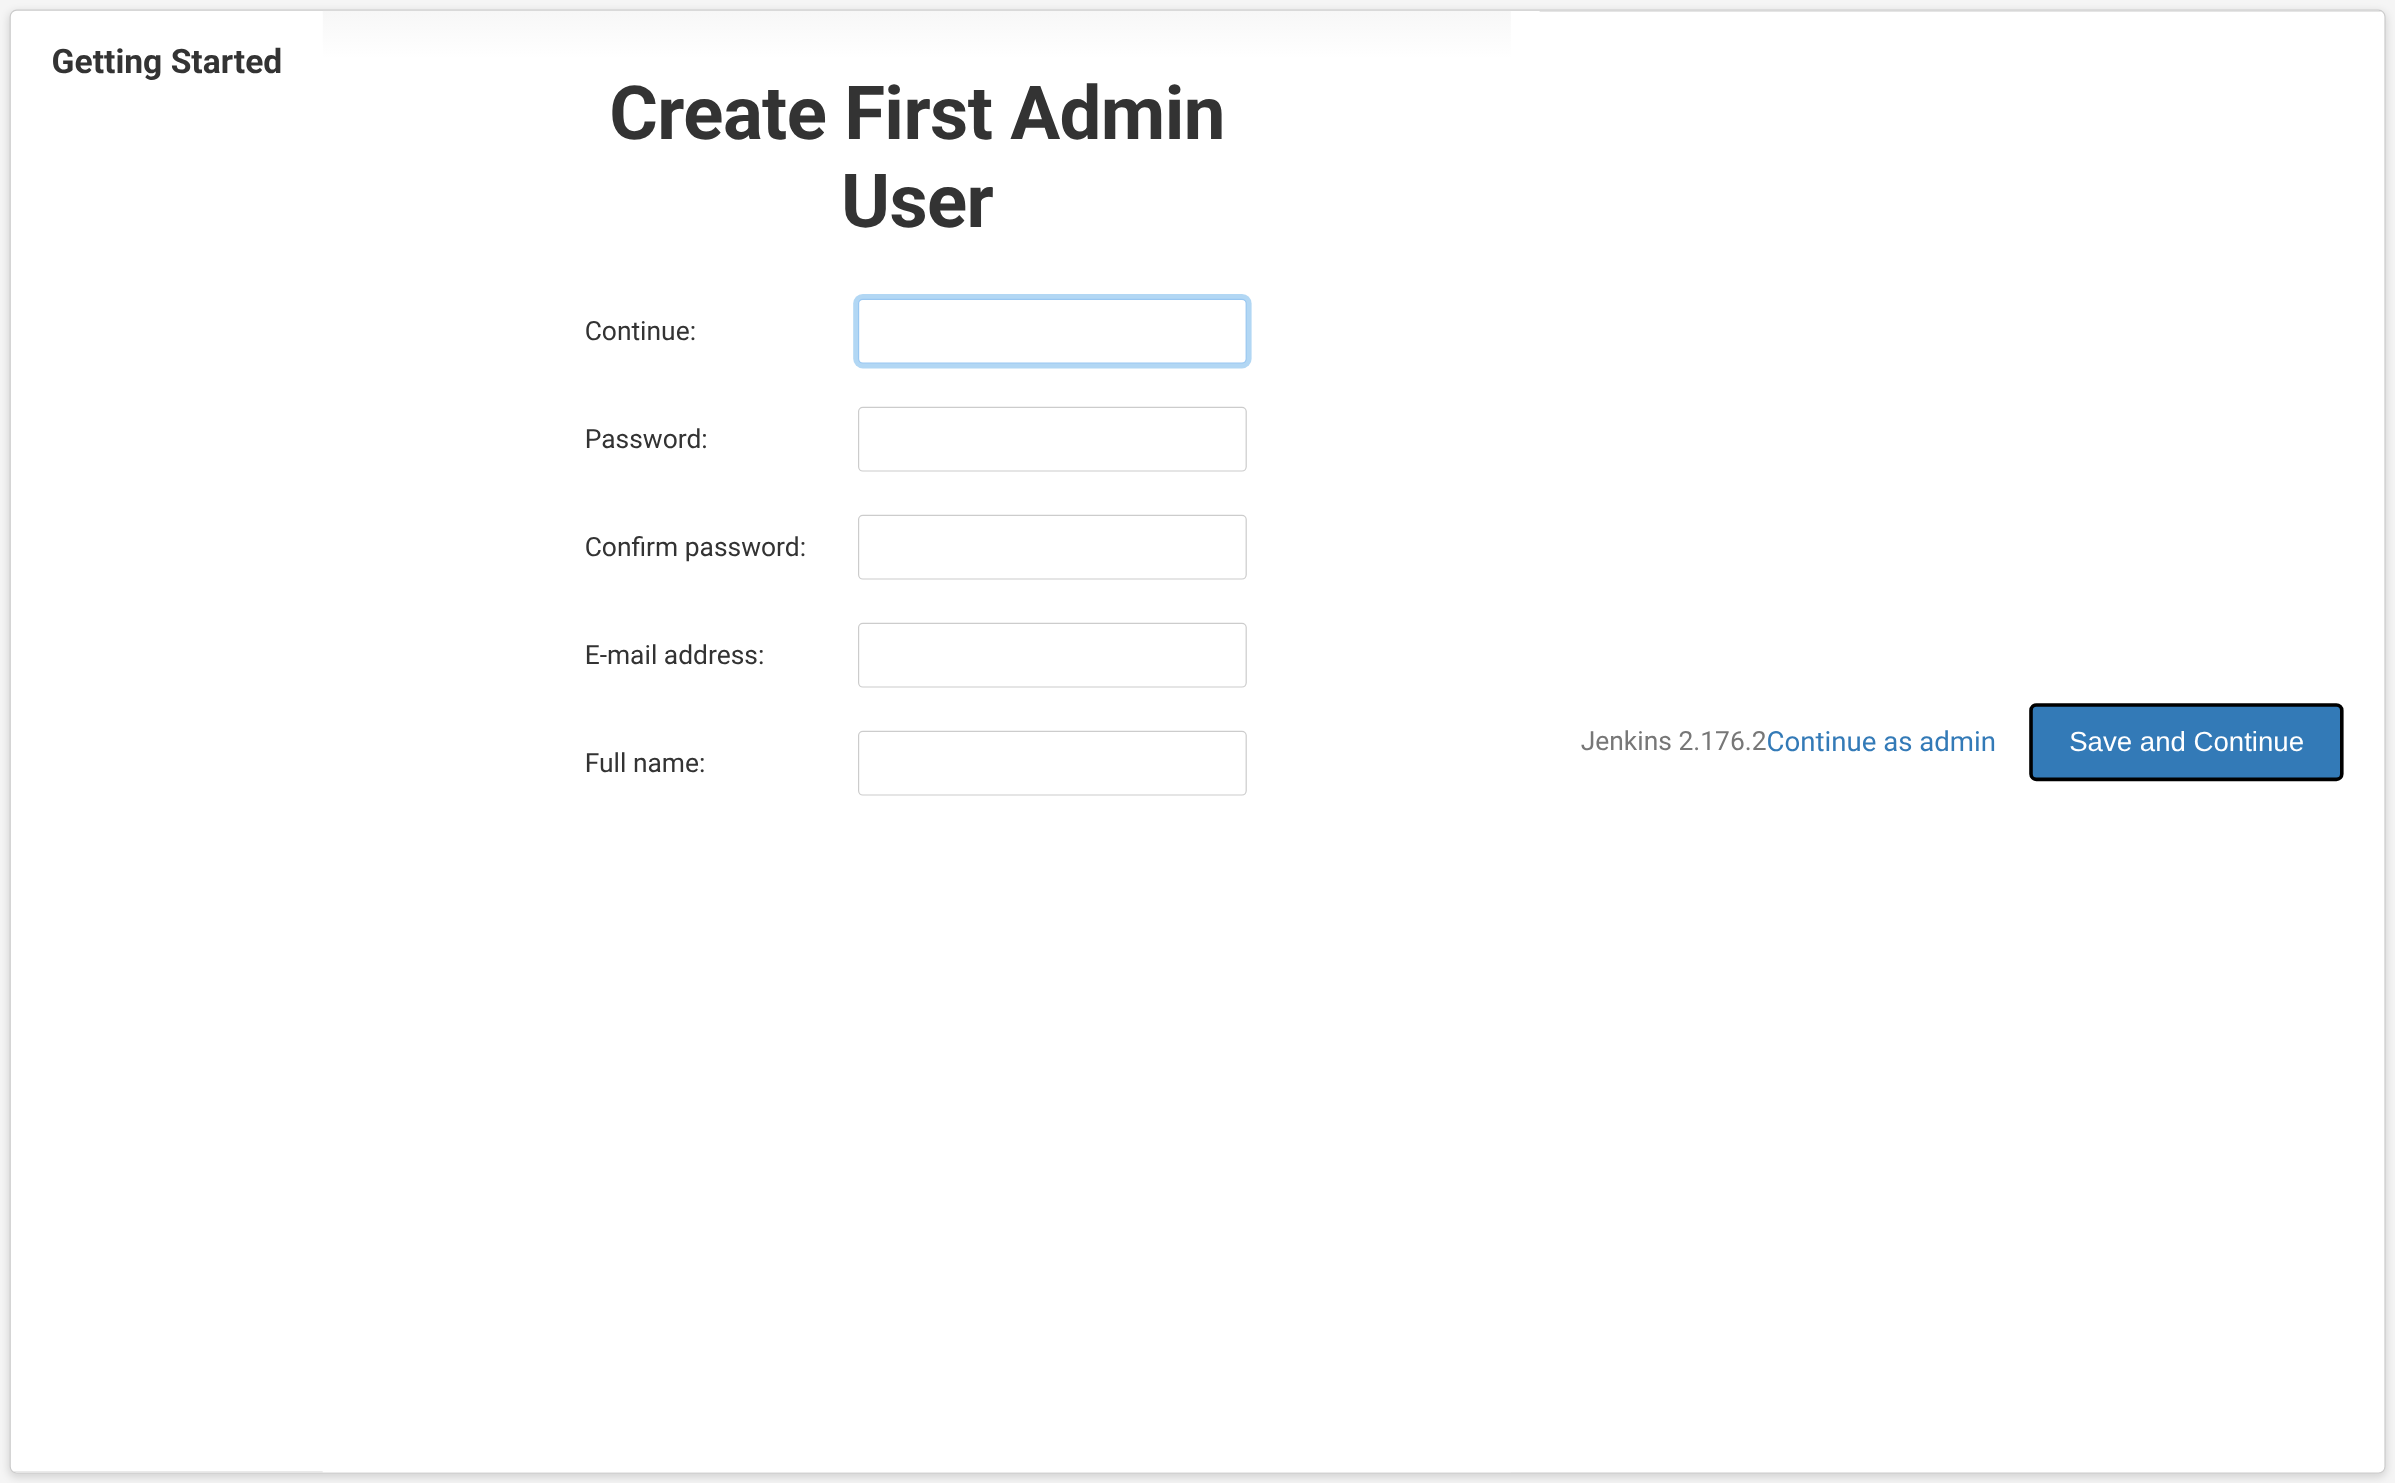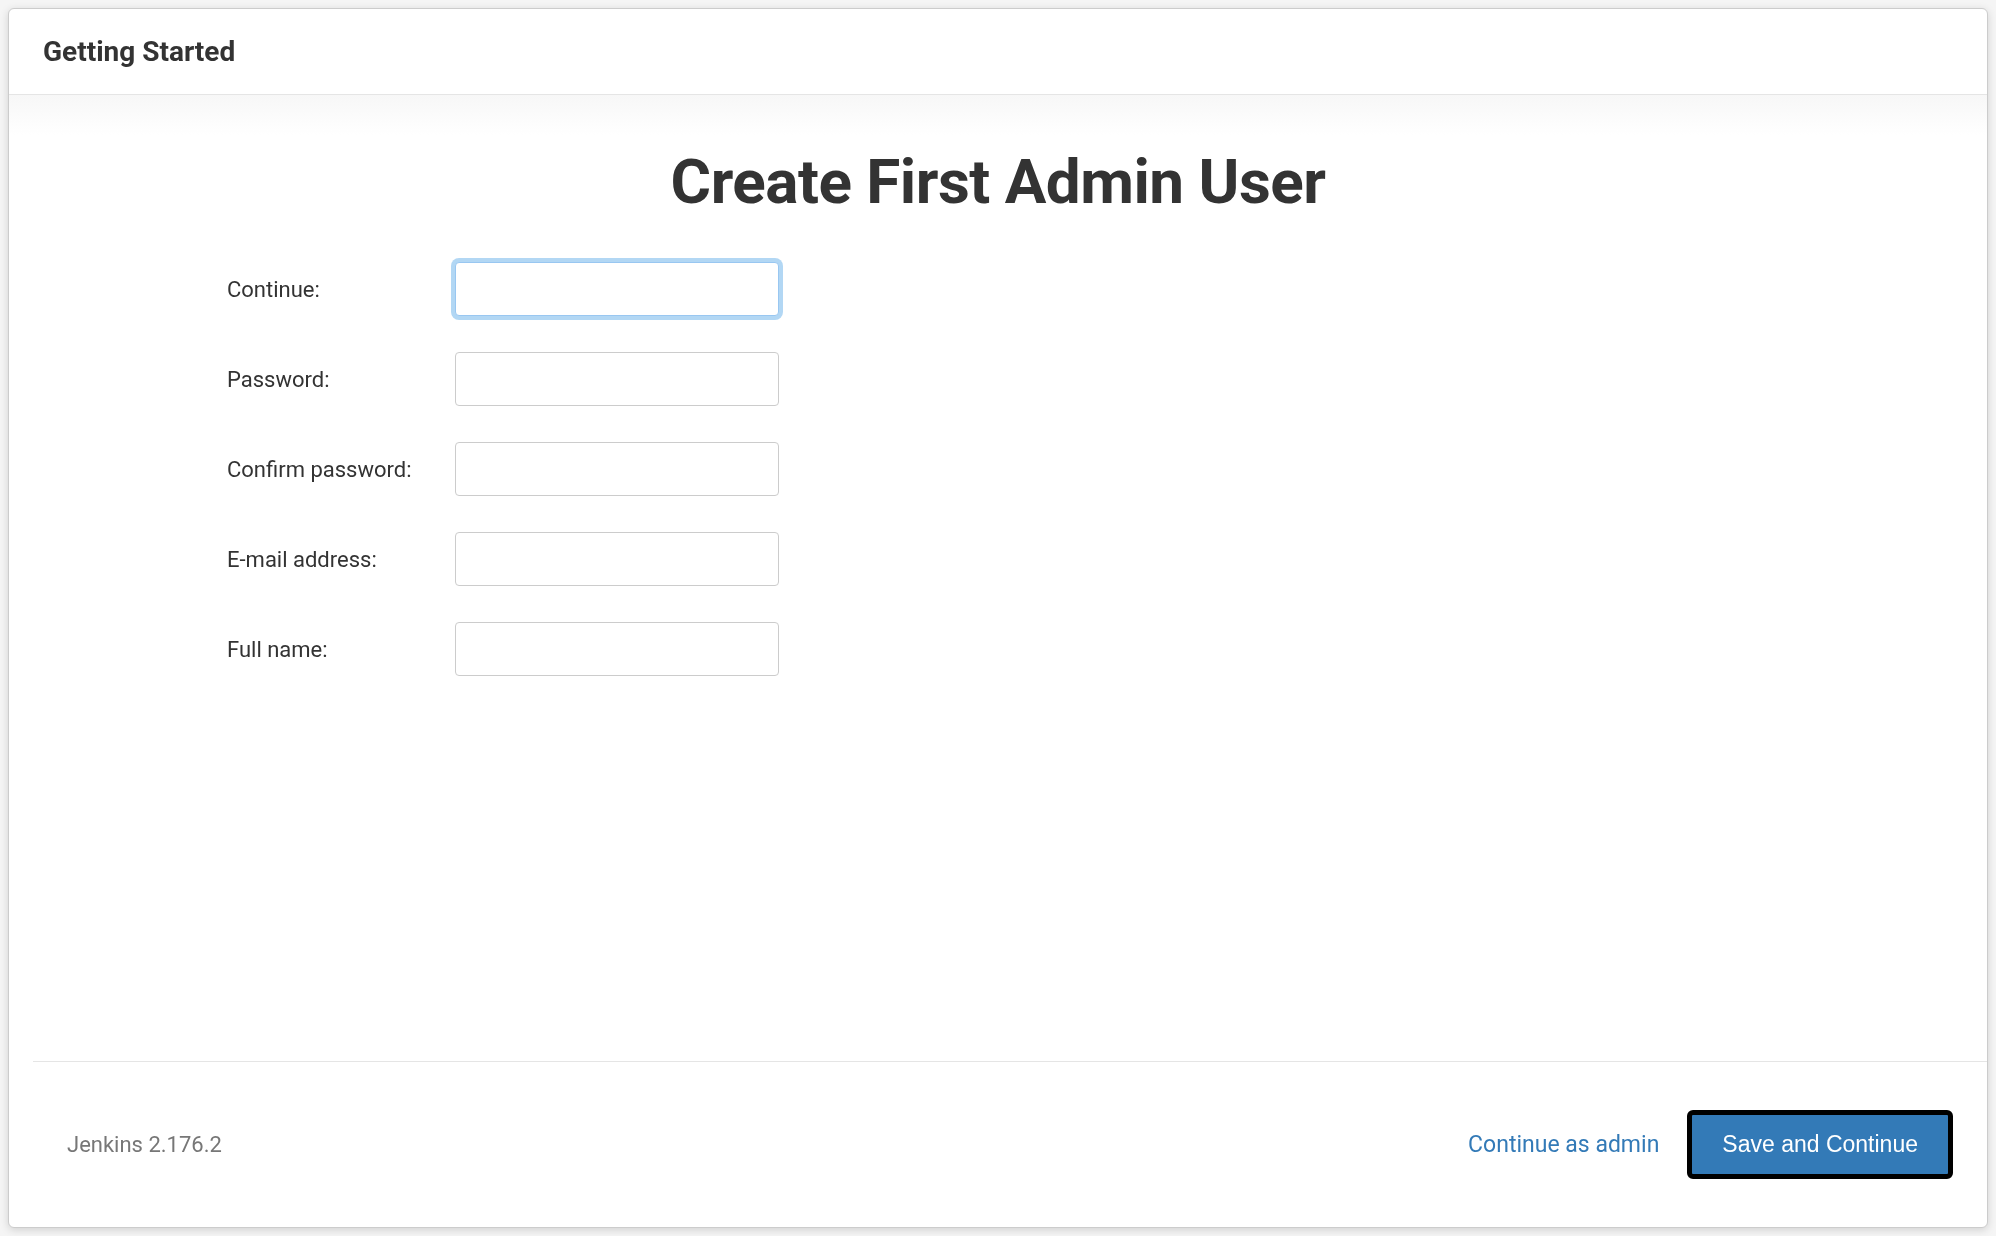--- a/index.html
+++ b/index.html
@@ -14,21 +14,21 @@
     }
     .modal {
       width: 100%;
       max-width: 1980px;
       height: 1220px;
       background: #fff;
       border: 1px solid #ccc;
       border-radius: 6px;
       box-shadow: 0 2px 8px rgba(0,0,0,0.15);
       display: flex;
-      flex-direction: column;
+      flex-direction: row;
       overflow: hidden;
     }
     .header {
       padding: 26px 34px;
       border-bottom: 1px solid #e5e5e5;
     }
     .header-title {
       font-size: 28px;
       font-weight: 700;
       color: #333;
@@ -93,21 +93,21 @@
       font-size: 23px;
       color: #337ab7;
       cursor: pointer;
       text-decoration: none;
       background: none;
       border: none;
     }
     .primary-button {
       background: #337ab7;
       color: #fff;
-      border: 5px solid #000000;
+      border: 3px solid #000000;
       border-radius: 6px;
       padding: 16px 30px;
       font-size: 23px;
       cursor: pointer;
       text-align: center;
     }
   </style>
 </head>
 <body>
 

